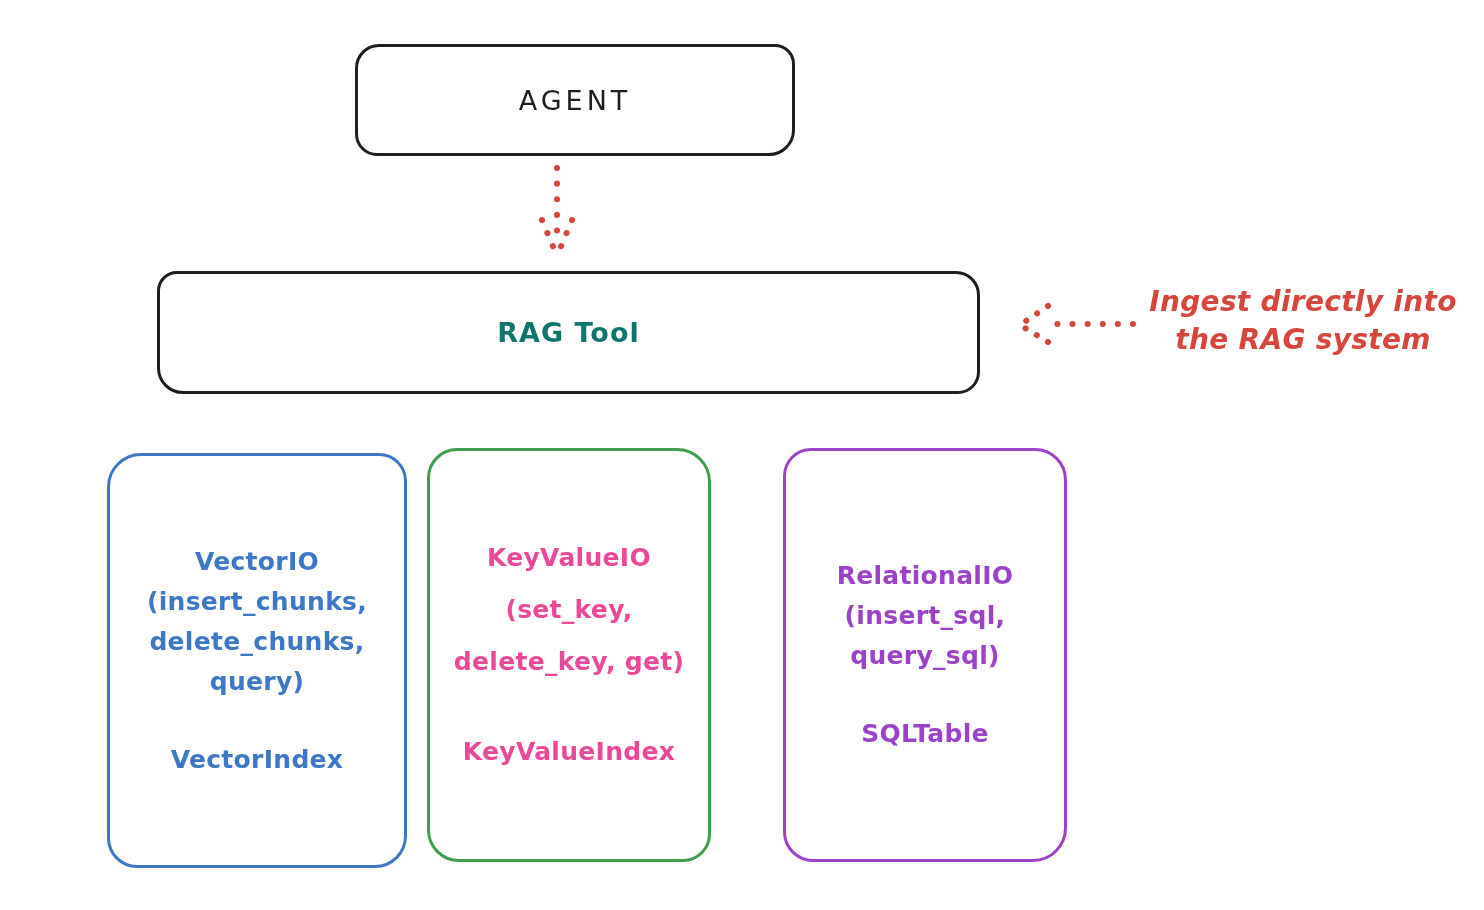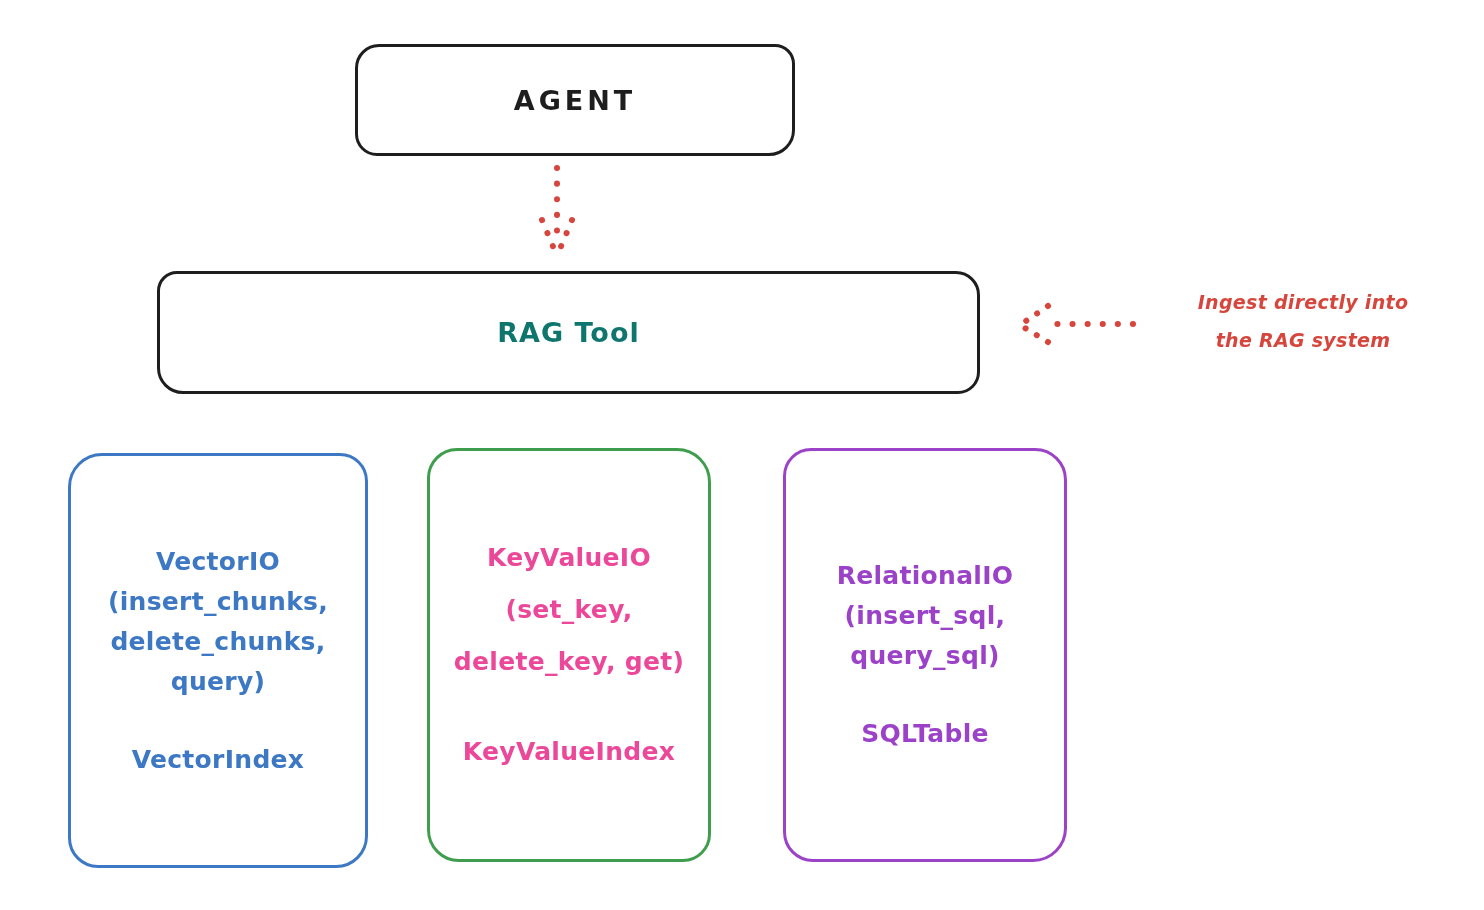--- a/index.html
+++ b/index.html
@@ -26,21 +26,21 @@
   }
   .agent-box {
     left: 355px;
     top: 44px;
     width: 440px;
     height: 112px;
     border-radius: 24px 20px 26px 22px;
   }
   .agent-label {
     font-size: 27px;
-    font-weight: 700;
+    font-weight: 400;
     letter-spacing: 4px;
     color: #1e1e1e;
   }
   .rag-box {
     left: 157px;
     top: 271px;
     width: 823px;
     height: 123px;
     border-radius: 20px 24px 22px 26px;
   }
@@ -81,21 +81,21 @@
     width: 284px;
     border-radius: 28px 32px 34px 30px;
     justify-content: center;
   }
   .annotation-text {
     position: absolute;
     left: 1128px;
     top: 283px;
     width: 350px;
     text-align: center;
-    font-size: 19px;
+    font-size: 28px;
     font-weight: 700;
     font-style: italic;
     line-height: 38px;
     letter-spacing: 0.3px;
   }
   .arrow-svg {
     position: absolute;
   }
   .arrow-down-svg {
     left: 528px;
@@ -129,21 +129,21 @@
     <path d="M125,30 L40,30" fill="none" stroke-width="6" stroke-linecap="round" stroke-dasharray="0.1 15" style="stroke: rgb(214, 70, 61);"></path>
     <path d="M40,12 L12,31" fill="none" stroke-width="6" stroke-linecap="round" stroke-dasharray="0.1 13" style="stroke: rgb(214, 70, 61);"></path>
     <path d="M40,48 L12,31" fill="none" stroke-width="6" stroke-linecap="round" stroke-dasharray="0.1 13" style="stroke: rgb(214, 70, 61);"></path>
   </svg>
 
   <div class="annotation-text" style="color: rgb(214, 70, 61);">
     <div>Ingest directly into</div>
     <div>the RAG system</div>
   </div>
 
-  <div class="sketch-box io-box vector-box" style="border-color: rgb(61, 120, 196); color: rgb(61, 120, 196);">
+  <div class="sketch-box io-box vector-box" style="border-color: rgb(61, 120, 196); color: rgb(61, 120, 196); margin-left: 39px;">
     <div>VectorIO</div>
     <div>(insert_chunks,</div>
     <div>delete_chunks,</div>
     <div>query)</div>
     <div class="index-label">VectorIndex</div>
   </div>
 
   <div class="sketch-box io-box keyvalue-box" style="border-color: rgb(63, 158, 77); color: #ec4899; gap: 12px;">
     <div>KeyValueIO</div>
     <div>(set_key,</div>

